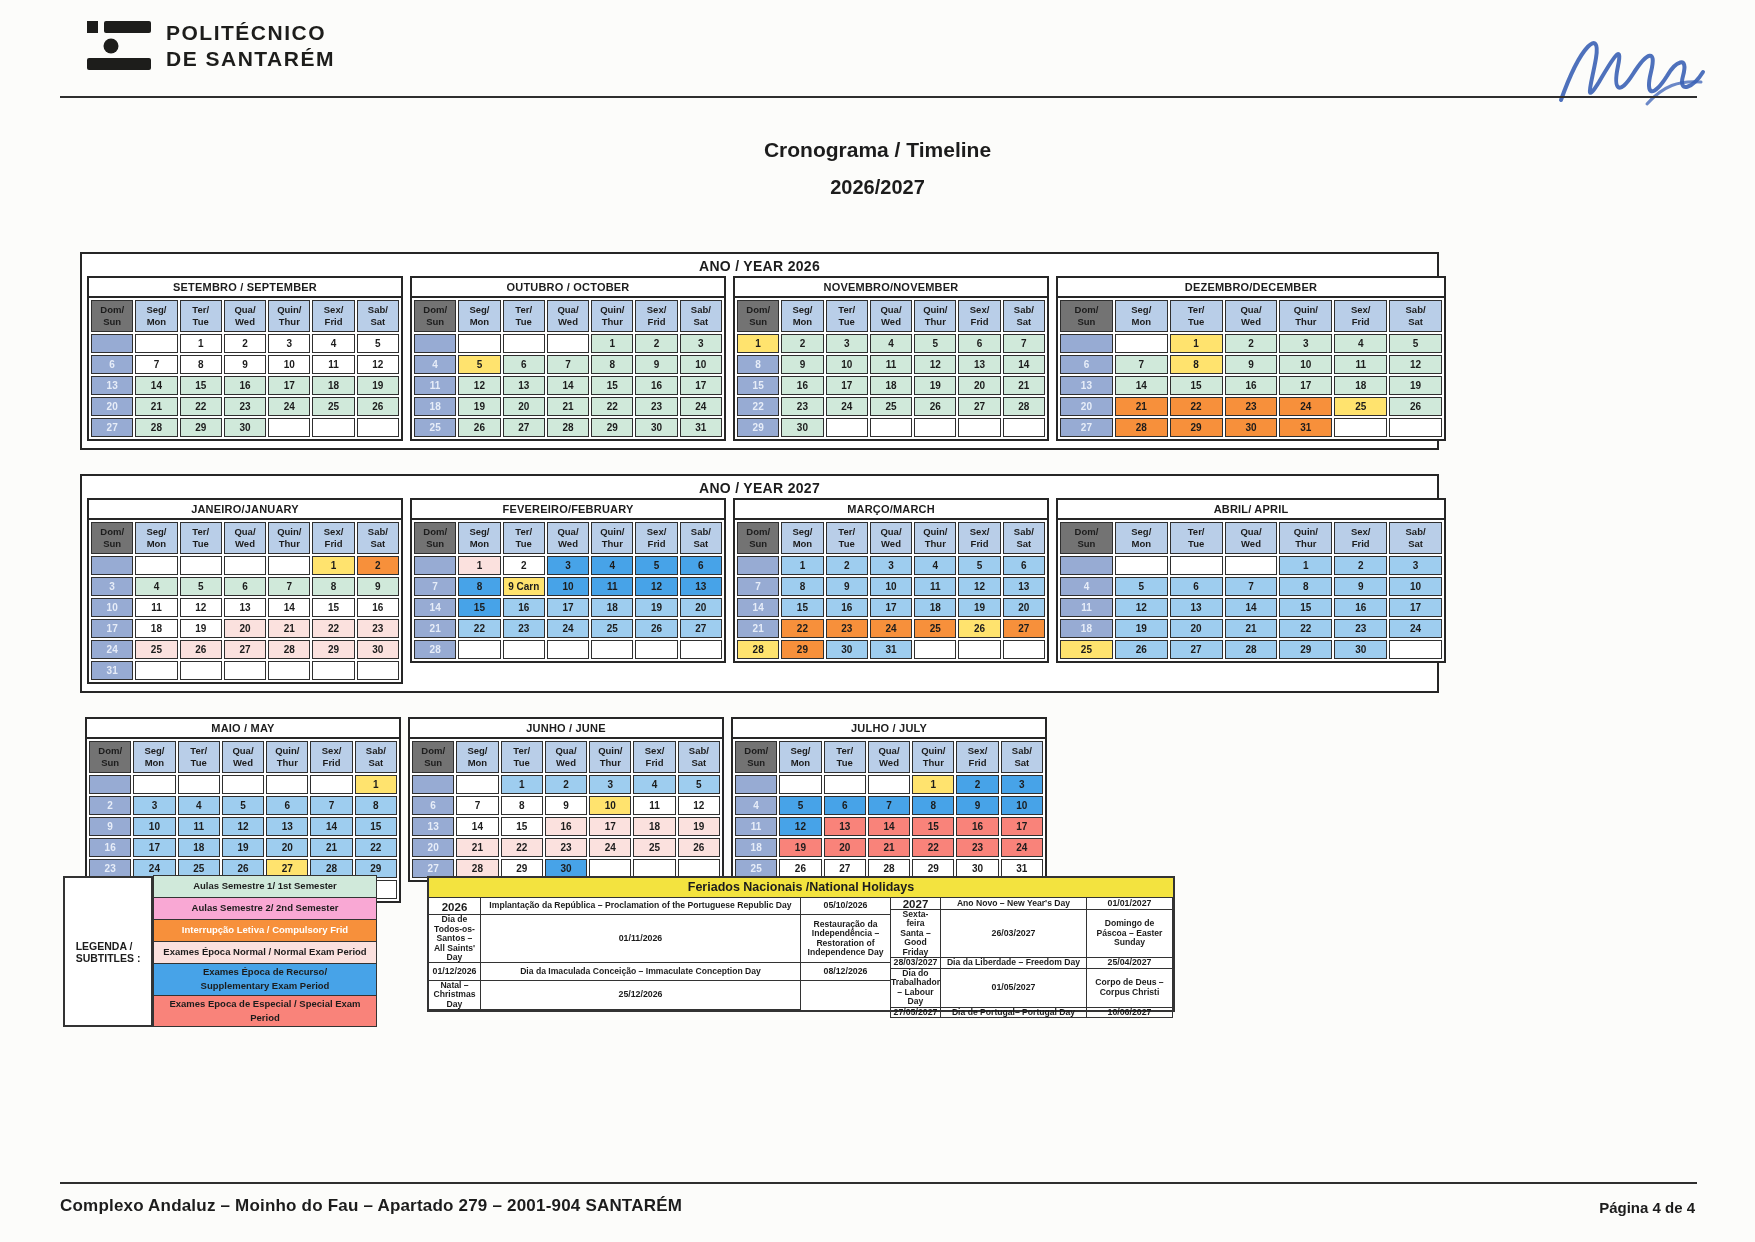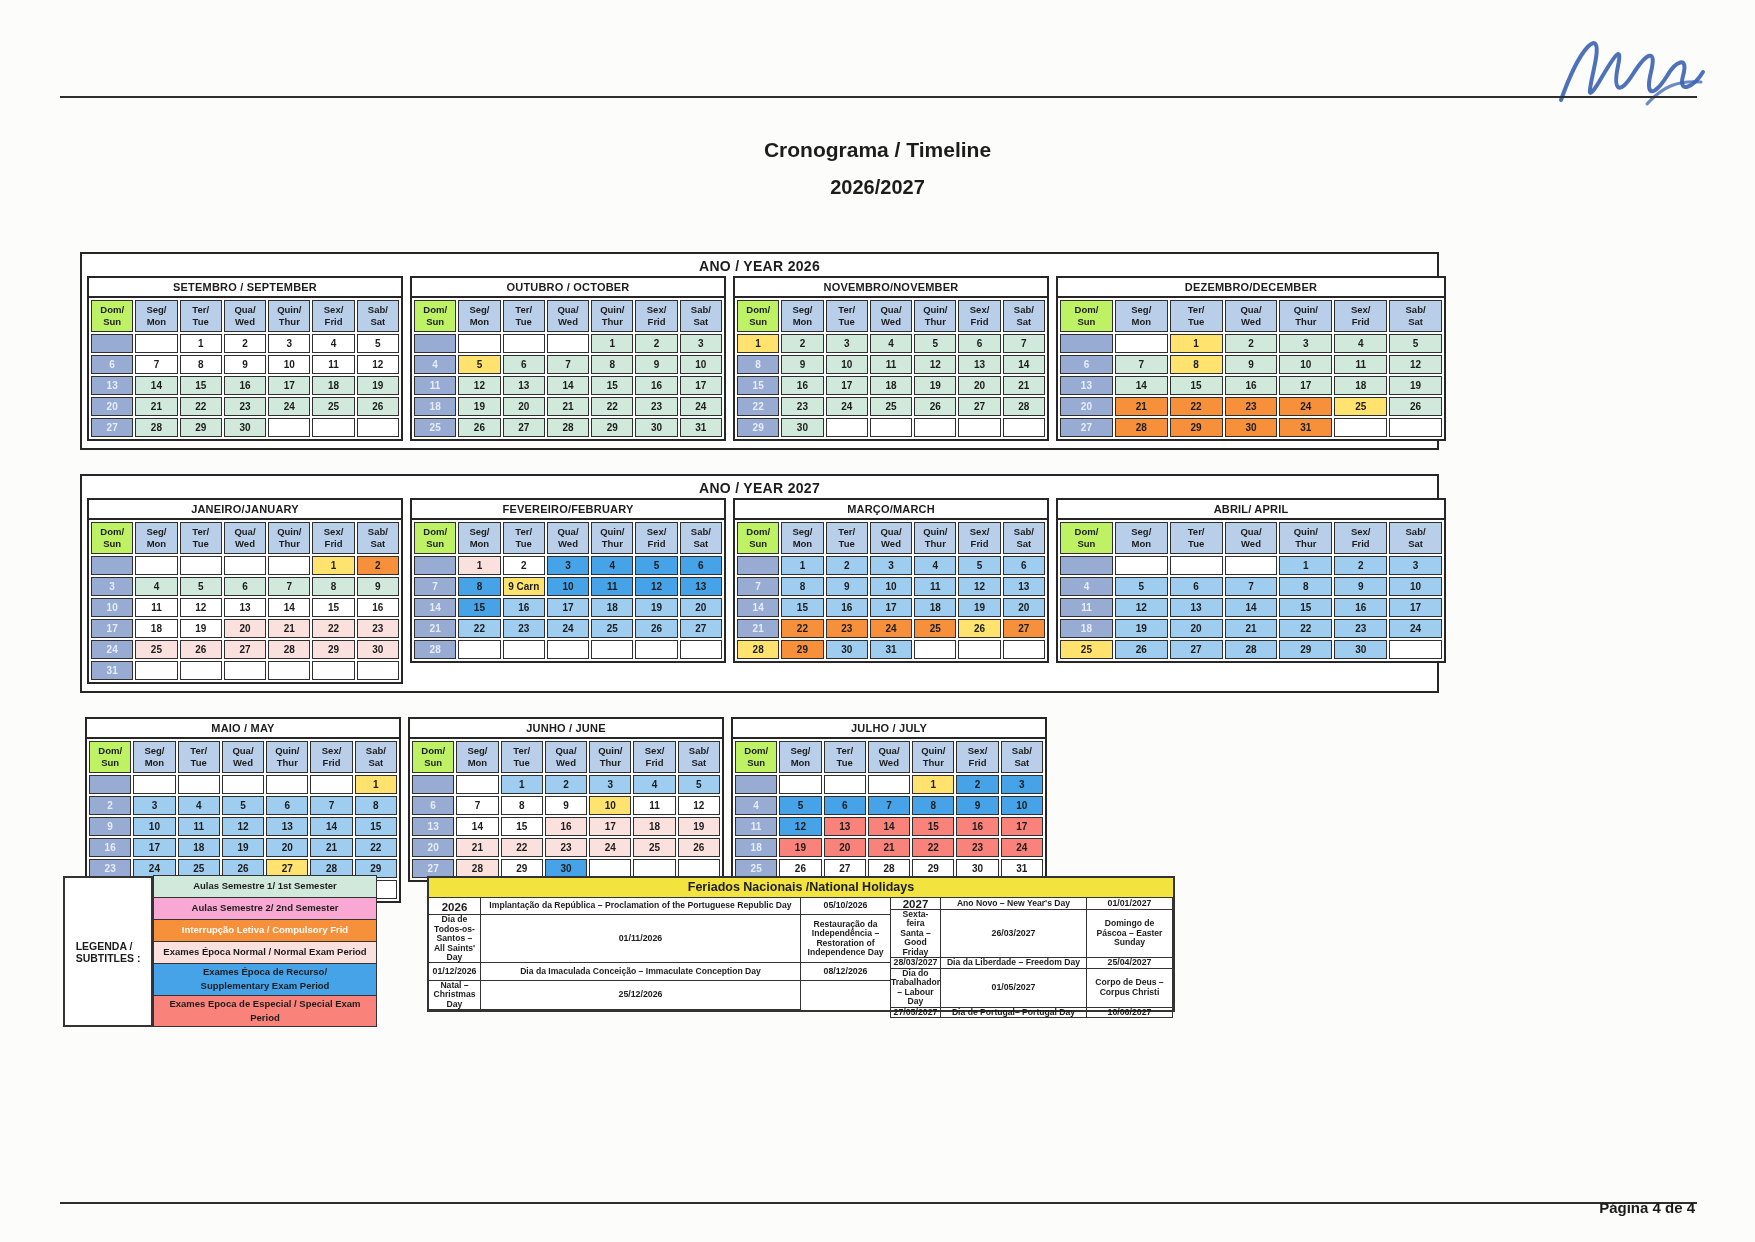--- a/index.html
+++ b/index.html
@@ -21,21 +21,21 @@
   .year-block.no-border{border:none;background:transparent;margin-bottom:0;padding-top:0;}
   .year-label{font-size:14px;font-weight:bold;text-align:center;height:20px;line-height:20px;letter-spacing:.3px;}
   .months-row{display:flex;gap:7px;align-items:flex-start;}
   .month{border:2px solid #262626;background:#fff;flex:0 0 312px;}
   .month.wide{flex:0 0 386px;}
   .month-title{height:18px;line-height:18px;text-align:center;font-size:11px;font-weight:bold;
                border-bottom:2px solid #262626;letter-spacing:.2px;}
   .grid{display:grid;grid-template-columns:repeat(7,1fr);gap:2px;padding:2px;background:#fff;}
   .dh{height:30px;display:flex;flex-direction:column;justify-content:center;align-items:center;
       font-size:9.5px;font-weight:bold;border:1px solid #2f2f2f;background:#b9cee8;line-height:1.3;}
-  .dh.sun{background:#bef264;justify-content:center;}
+  .dh.sun{background:#737373;justify-content:center;}
   .dc{height:17px;display:flex;justify-content:center;align-items:center;font-size:10px;font-weight:bold;
       border:1px solid #2f2f2f;background:#fff;}
   .dc.sun-text{color:#e7edf8;}
   
   .bottom-row{position:absolute;top:876px;left:63px;display:flex;gap:50px;align-items:flex-start;}
   .legend{display:flex;width:314px;}
   .legend-label{flex:0 0 86px;border:2px solid #333;display:flex;align-items:center;justify-content:center;
                 font-size:10.5px;font-weight:bold;white-space:pre-line;text-align:left;background:#fff;align-self:stretch;}
   .legend-items{flex:1;display:flex;flex-direction:column;}
   .legend-item{border:1px solid #333;margin-top:-1px;min-height:19px;display:flex;align-items:center;justify-content:center;
@@ -58,20 +58,32 @@
   .f-address{font-size:17px;font-weight:bold;letter-spacing:.2px;}
   .f-line2{font-size:16.5px;font-weight:bold;margin-top:9px;}
   .f-line2 a{color:#1c1c1c;text-decoration:underline;cursor:pointer;}
   .f-page{position:absolute;right:2px;bottom:0;font-size:15px;font-weight:bold;}
 </style>
 </head>
 <body>
 
 <div class="page">
 
+  <div class="brand">
+    <svg width="66" height="52" viewBox="0 0 66 52">
+      <rect x="18" y="1" width="47" height="12" rx="2" fill="#1d1d1b"></rect>
+      <rect x="1" y="1" width="11" height="12" fill="#1d1d1b"></rect>
+      <circle cx="25" cy="26" r="7.5" fill="#1d1d1b"></circle>
+      <rect x="1" y="38" width="64" height="12" rx="2" fill="#1d1d1b"></rect>
+    </svg>
+    <div class="brand-text">
+      <div>POLITÉCNICO</div>
+      <div>DE SANTARÉM</div>
+    </div>
+  </div>
 
   <svg class="sig" viewBox="0 0 160 110">
     <path d="M10 84 C30 28 50 12 45 42 C41 66 32 92 48 66 C62 42 72 26 67 50 C62 74 68 80 82 58 C96 36 106 32 100 56 C94 80 102 82 116 60 C124 46 138 38 132 60 C127 78 142 72 152 56" fill="none" stroke="#3b62b5" stroke-width="4" stroke-linecap="round" opacity="0.9"></path>
     <path d="M96 88 C112 70 128 64 150 66" fill="none" stroke="#3b62b5" stroke-width="3" stroke-linecap="round" opacity="0.75"></path>
   </svg>
 
   <div class="rule rule-top"></div>
 
   <div class="doc-title">
     <div class="t1">Cronograma / Timeline</div>
@@ -903,16 +915,17 @@
             <div class="hcell hdate">27/05/2027</div>
             <div class="hcell">Dia de Portugal– Portugal Day</div>
             <div class="hcell hdate">10/06/2027</div>
           </div>
         </div>
     </div>
   </div>
 
   <div class="footer">
     <div class="rule2"></div>
+    <div class="f-address">Complexo Andaluz – Moinho do Fau – Apartado 279 – 2001-904 SANTARÉM</div>
     <div class="f-page">Página 4 de 4</div>
   </div>
 
 </div>
 
 </body></html>

